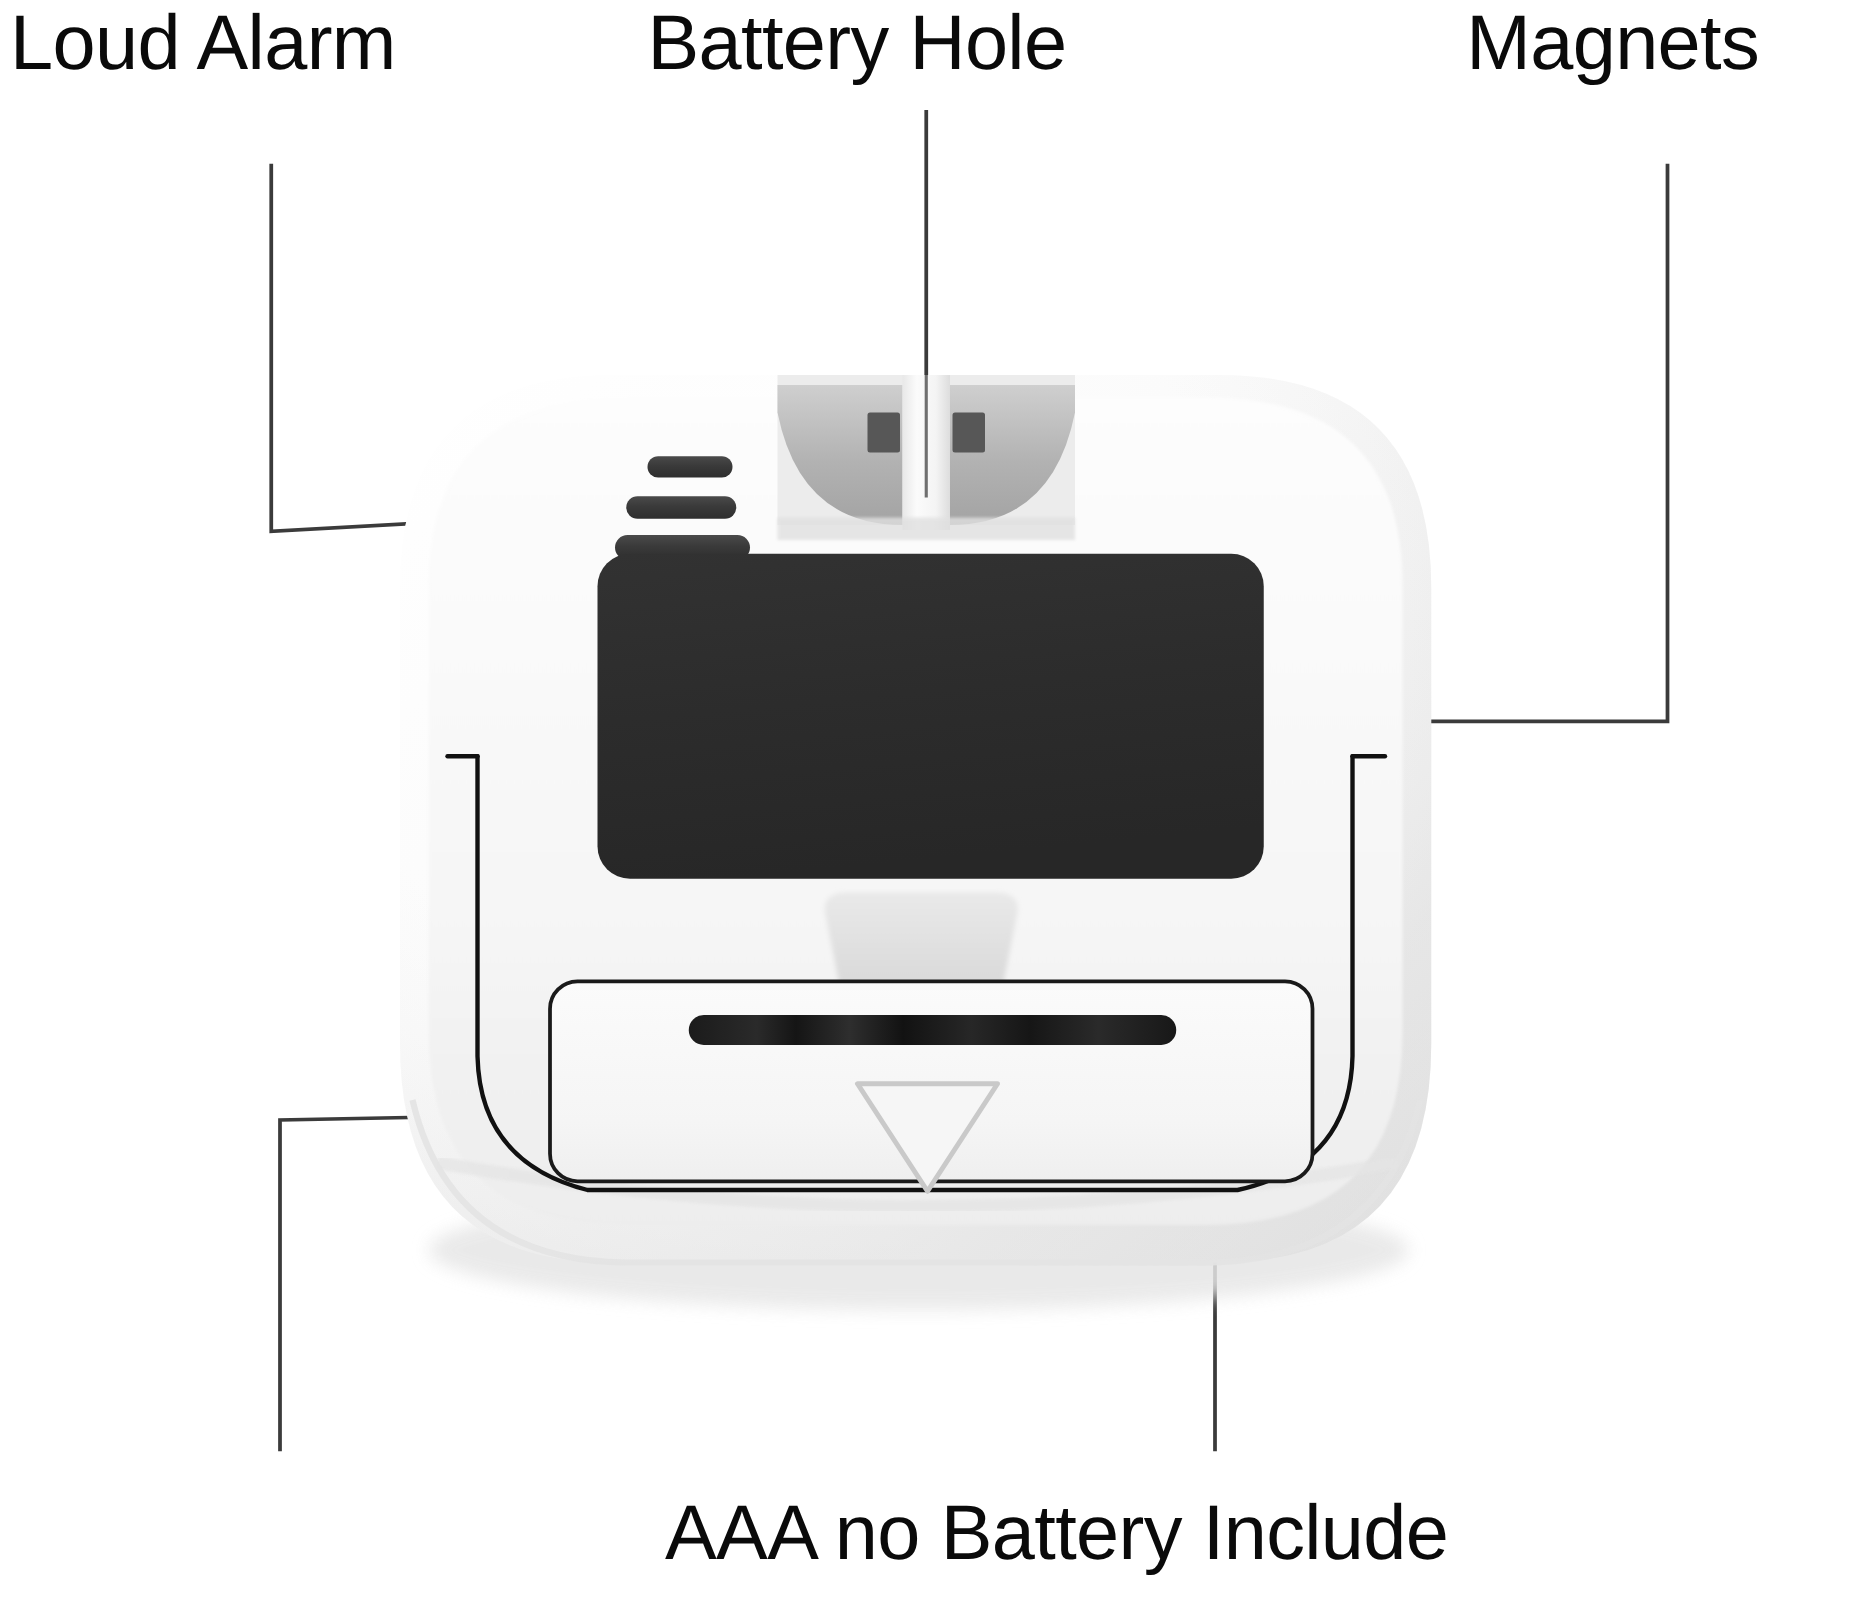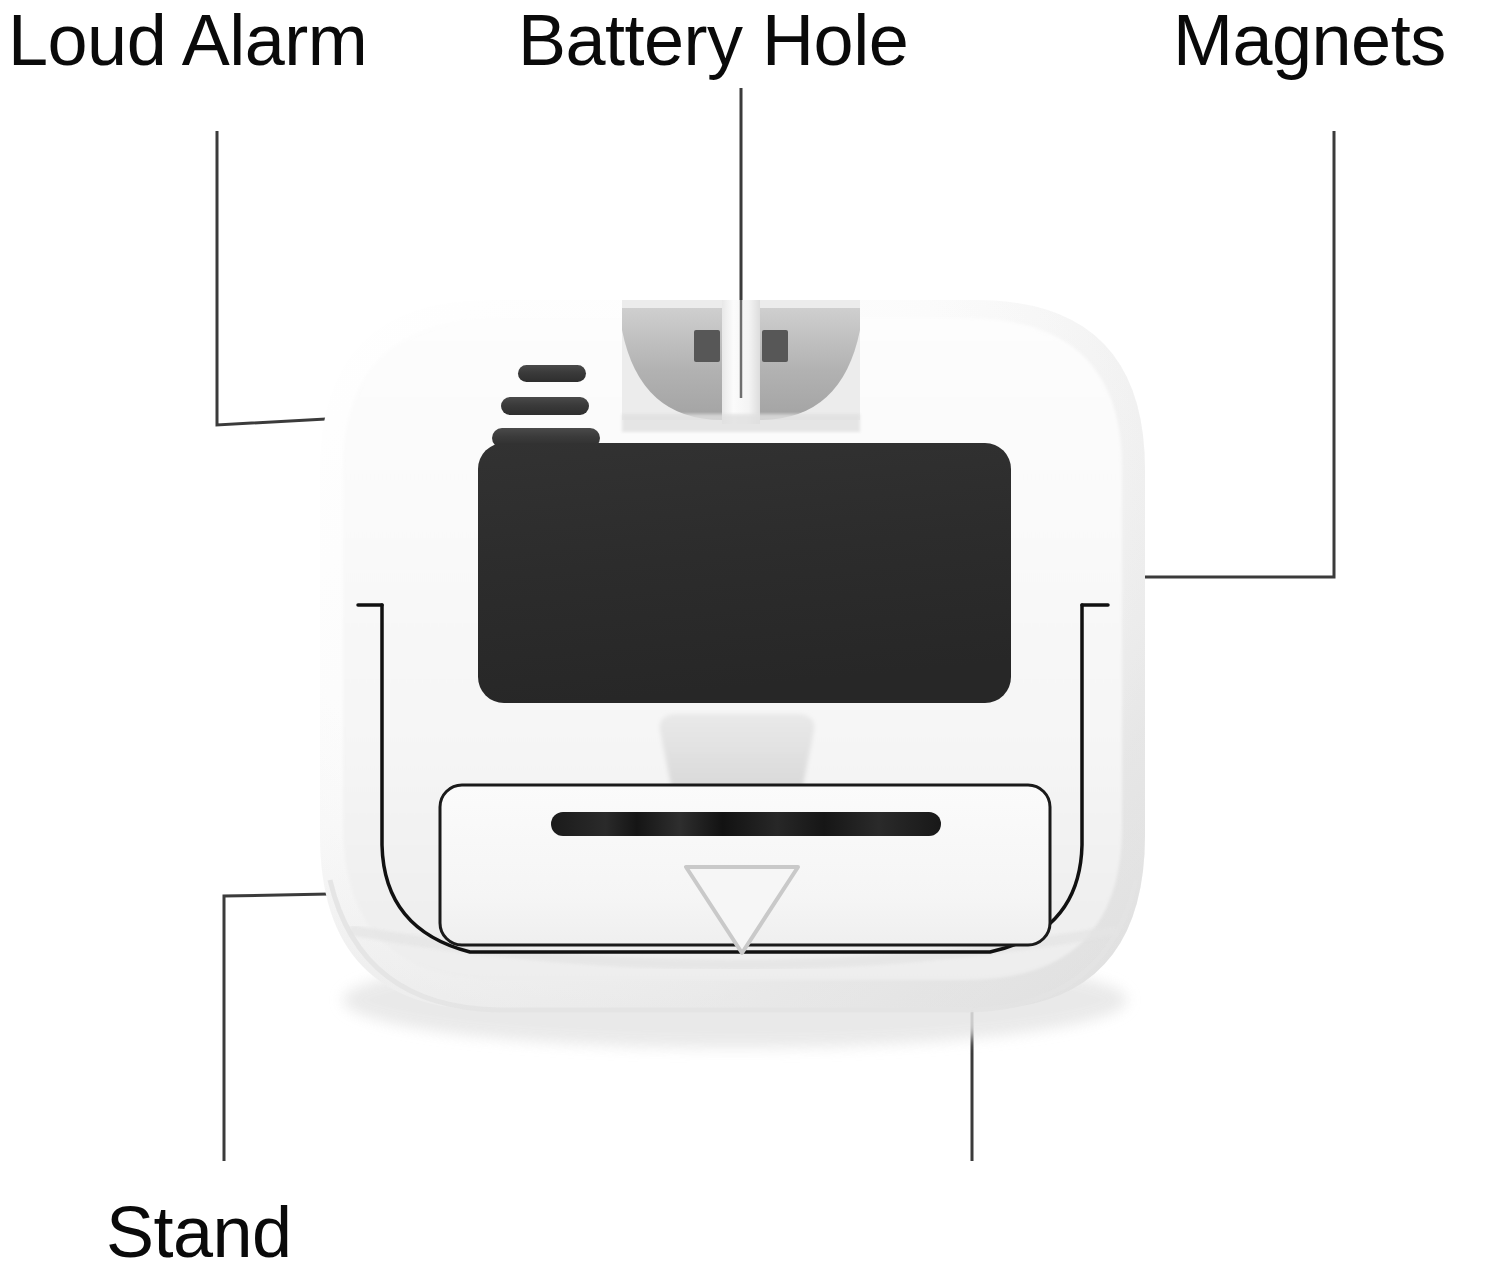--- a/index.html
+++ b/index.html
@@ -23,21 +23,21 @@
     left: 0;
     top: 0;
     width: 1494px;
     height: 1288px;
     display: block;
   }
   .callout-label {
     position: absolute;
     color: #0a0a0a;
     font-family: "Liberation Sans", sans-serif;
-    font-size: 72px;
+    font-size: 62px;
     font-weight: 400;
     line-height: 1.0;
     white-space: nowrap;
     letter-spacing: -0.5px;
   }
   #label-loud-alarm   { left: 8px;    top: 4px; }
   #label-hanging-hole { left: 518px;  top: 4px; }
   #label-magnets      { left: 1173px; top: 4px; text-align: center; }
   #label-stand        { left: 106px;  top: 1196px; }
   #label-aaa-battery  { left: 532px;  top: 1196px; }
@@ -243,16 +243,16 @@
       <path d="M 330 880 Q 360 1008 500 1010 L 965 1010 Q 1108 1008 1136 880" fill="none" stroke="#e3e3e3" stroke-width="5" opacity="0.9"></path>
     </g>
   </svg>
 
   <div class="callout-label" id="label-loud-alarm">Loud Alarm</div>
 
   <div class="callout-label" id="label-hanging-hole">Battery Hole</div>
 
   <div class="callout-label" id="label-magnets">Magnets</div>
 
-  <div class="callout-label" id="label-stand">Stand</div>
-
+
+  <div class="callout-label" id="label-aaa-battery">AAA no Battery Include</div>
 
 </div>
 
 </body></html>

